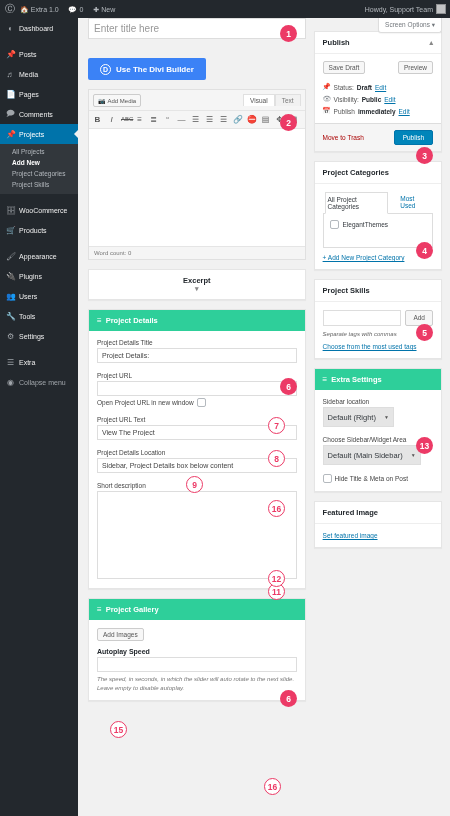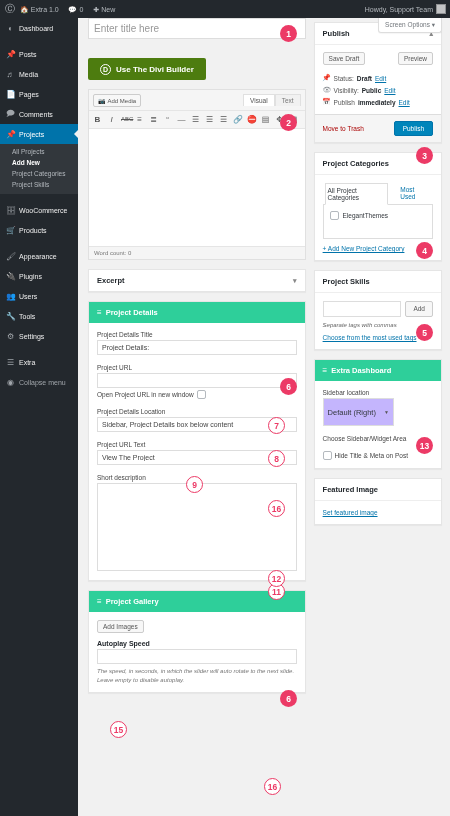--- a/index.html
+++ b/index.html
@@ -84,21 +84,21 @@
     width: 100%; height: 21px; font-size: 10px; color: #7a7a7a;
     border: 1px solid #ddd; background: #fff; padding: 0 5px;
     font-family: "Liberation Sans", sans-serif;
     border-radius: 0;
   }
   #titlediv input::placeholder { color: #989898; }
 
   .divi-btn {
     margin-top: 19px;
     display: inline-flex; align-items: center; gap: 5px;
-    background: #4d7c0f; color: #fff;
+    background: #3b82f6; color: #fff;
     padding: 0 12px; height: 22px; font-size: 8px; font-weight: bold;
     border-radius: 2px;
   }
   .divi-btn .dcircle {
     width: 11px; height: 11px; border: 1px solid #fff; border-radius: 50%;
     display: flex; align-items: center; justify-content: center;
     font-size: 7px; font-weight: bold;
   }
 
   
@@ -129,21 +129,21 @@
   
   .postbox {
     background: #fff; border: 1px solid #e5e5e5; margin-top: 9px;
     box-shadow: 0 1px 1px rgba(0,0,0,.04);
   }
   .postbox > .hndle {
     display: flex; align-items: center; justify-content: space-between;
     padding: 6px 8px; font-size: 7.5px; font-weight: bold; color: #23282d;
     border-bottom: 1px solid #eee;
   }
-  .postbox.collapsed > .hndle { border-bottom: none; }
+  .postbox.collapsed > .hndle { border-bottom: none; flex-direction: column; }
   .toggle-arrow { color: #888; font-size: 7px; }
 
   
   .postbox.et .hndle {
     background: #2ecf9a; color: #fff; border-bottom: none;
     font-size: 7.5px; font-weight: bold; gap: 4px; justify-content: flex-start;
   }
   .postbox.et .hndle .et-ico { font-size: 8px; }
   .postbox .inside { padding: 8px; }
 
@@ -199,22 +199,22 @@
   .tag-add {
     border: 1px solid #ccc; background: #f7f7f7; border-radius: 2px;
     padding: 0 7px; font-size: 6.5px; color: #555; height: 16px; line-height: 14px;
   }
   .tag-hint { font-size: 6px; color: #666; font-style: italic; margin-top: 5px; }
   .tag-lnk { display: block; margin-top: 6px; color: #0073aa; font-size: 6.5px; text-decoration: underline; }
 
   
   .sel {
     display: inline-flex; align-items: center; justify-content: space-between;
-    border: 1px solid #ddd; background: #c4b5fd; font-size: 7.5px; color: #32373c;
-    padding: 2px 4px; gap: 8px; min-width: 62px; height: 28px;
+    border: 1px solid #ddd; background: #e5e5e5; font-size: 7.5px; color: #32373c;
+    padding: 2px 4px; gap: 8px; min-width: 62px; height: 20px;
   }
   .sel .caret { font-size: 5px; color: #555; }
   .feat-lnk { color: #0073aa; font-size: 6.5px; text-decoration: underline; }
 
   
   .badge {
     position: absolute; width: 17px; height: 17px; border-radius: 50%;
     display: flex; align-items: center; justify-content: center;
     font-size: 8.5px; font-weight: bold; z-index: 40;
     font-family: "Liberation Sans", sans-serif;
@@ -399,27 +399,27 @@
             <span class="fld-label">Project URL</span>
             <input class="txt" type="text" value="" style="">
           </div>
 
           <div class="chk-row">
             <span>Open Project URL in new window</span>
             <span class="chkbox"></span>
           </div>
 
           <div class="fld-row">
+            <span class="fld-label">Project URL Text</span>
+            <input class="txt" type="text" value="View The Project" style="">
+          </div>
+
+          <div class="fld-row">
             <span class="fld-label">Project Details Location</span>
             <input class="txt" type="text" value="Sidebar, Project Details box below content" style="">
-          </div>
-
-          <div class="fld-row">
-            <span class="fld-label">Project URL Text</span>
-            <input class="txt" type="text" value="View The Project" style="">
           </div>
 
           <div>
             <span class="fld-label">Short description</span>
             <textarea class="ta" style=""></textarea>
           </div>
 
         </div>
       </div>
 
@@ -436,21 +436,21 @@
             <input class="txt" type="text" value="" style="">
             <div class="hint">The speed, in seconds, in which the slider will auto rotate to the next slide. Leave empty to disable autoplay.</div>
           </div>
         </div>
       </div>
 
     </div>
 
     <div id="postbox-container-1">
 
-      <div class="postbox" style="margin-top:4px">
+      <div class="postbox" style="margin-top:13px">
         <div class="hndle">
           <span>Publish</span>
           <span class="toggle-arrow">▴</span>
         </div>
         <div class="pub-row-top">
           <span class="btn-sec">Save Draft</span>
           <span class="btn-sec">Preview</span>
         </div>
         <div class="pub-misc">
           <div class="pub-line">
@@ -507,32 +507,36 @@
             <span class="tag-add">Add</span>
           </div>
           <div class="tag-hint">Separate tags with commas</div>
           <span class="tag-lnk">Choose from the most used tags</span>
         </div>
       </div>
 
       <div class="postbox et">
         <div class="hndle">
           <span class="et-ico">≡</span>
-          <span>Extra Dashboard</span>
+          <span>Extra Settings</span>
         </div>
         <div class="inside">
           <div style="margin-bottom:9px">
             <span class="fld-label">Sidebar location</span>
             <span class="sel">
               <span>Default (Right)</span>
               <span class="caret">▼</span>
             </span>
           </div>
           <div style="margin-bottom:9px">
             <span class="fld-label">Choose Sidebar/Widget Area</span>
+            <span class="sel">
+              <span>Default (Main Sidebar)</span>
+              <span class="caret">▼</span>
+            </span>
           </div>
           <div class="chk-row" style="margin-bottom:0">
             <span class="chkbox"></span>
             <span>Hide Title &amp; Meta on Post</span>
           </div>
         </div>
       </div>
 
       <div class="postbox">
         <div class="hndle">

